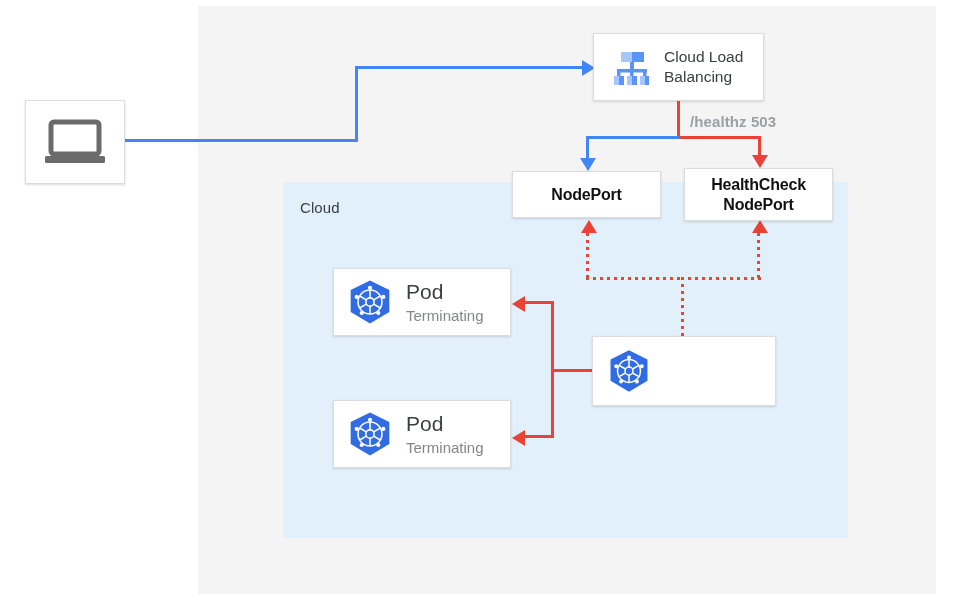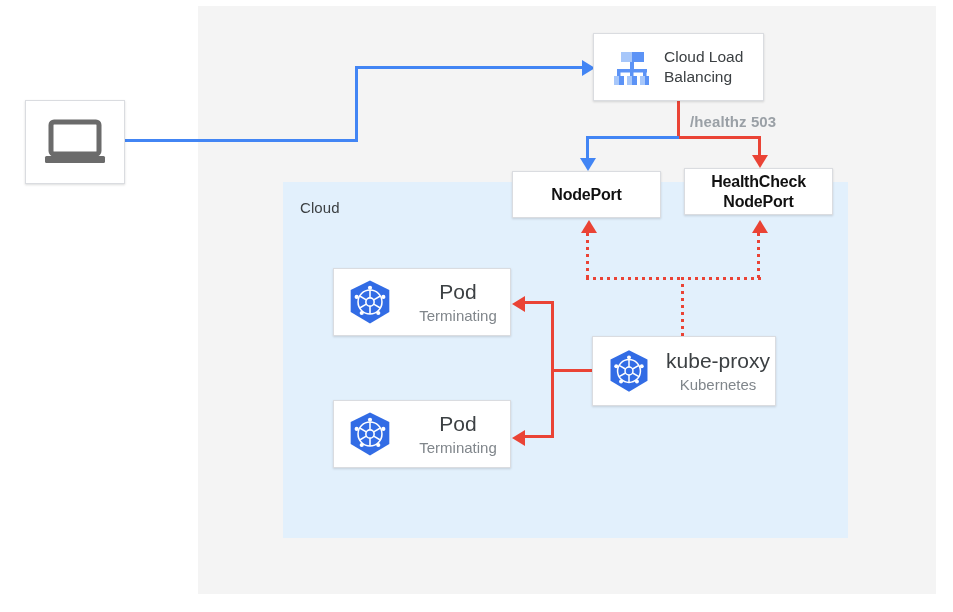--- a/index.html
+++ b/index.html
@@ -67,21 +67,20 @@
     align-items: center;
     justify-content: center;
   }
 
   .card-text {
     flex: 1 1 auto;
     display: flex;
     flex-direction: column;
     justify-content: center;
     line-height: 1.28;
-    align-items: center;
   }
   .card-title {
     font-size: 21px;
     color: #3c4043;
     white-space: nowrap;
   }
   .card-sub {
     font-size: 15px;
     color: #80868b;
     white-space: nowrap;
@@ -101,21 +100,21 @@
   .box-clb .card-icon { width: 64px; padding-left: 6px; }
   .box-clb .card-title { font-size: 15.5px; white-space: normal; }
 
   .box-nodeport {
     left: 512px; top: 171px;
     width: 149px; height: 47px;
     display: flex; align-items: center; justify-content: center;
   }
   .box-hcnodeport {
     left: 684px; top: 168px;
-    width: 149px; height: 47px;
+    width: 149px; height: 53px;
     display: flex; align-items: center; justify-content: center;
   }
   .port-label {
     font-size: 16px;
     font-weight: bold;
     color: #111111;
     text-align: center;
     line-height: 1.2;
     letter-spacing: -0.2px;
   }
@@ -358,20 +357,16 @@
           </g>
           <g fill="#ffffff">
             <circle cx="50" cy="19" r="4.5"></circle>
             <circle cx="21" cy="39" r="4.5"></circle>
             <circle cx="32" cy="74" r="4.5"></circle>
             <circle cx="68" cy="74" r="4.5"></circle>
             <circle cx="79" cy="39" r="4.5"></circle>
           </g>
         </svg>
       </span>
-      <span class="card-text">
-        <span class="card-title">kube-proxy</span>
-        <span class="card-sub">Kubernetes</span>
-      </span>
     </div>
   </div>
 
 </div>
 
 </body></html>

